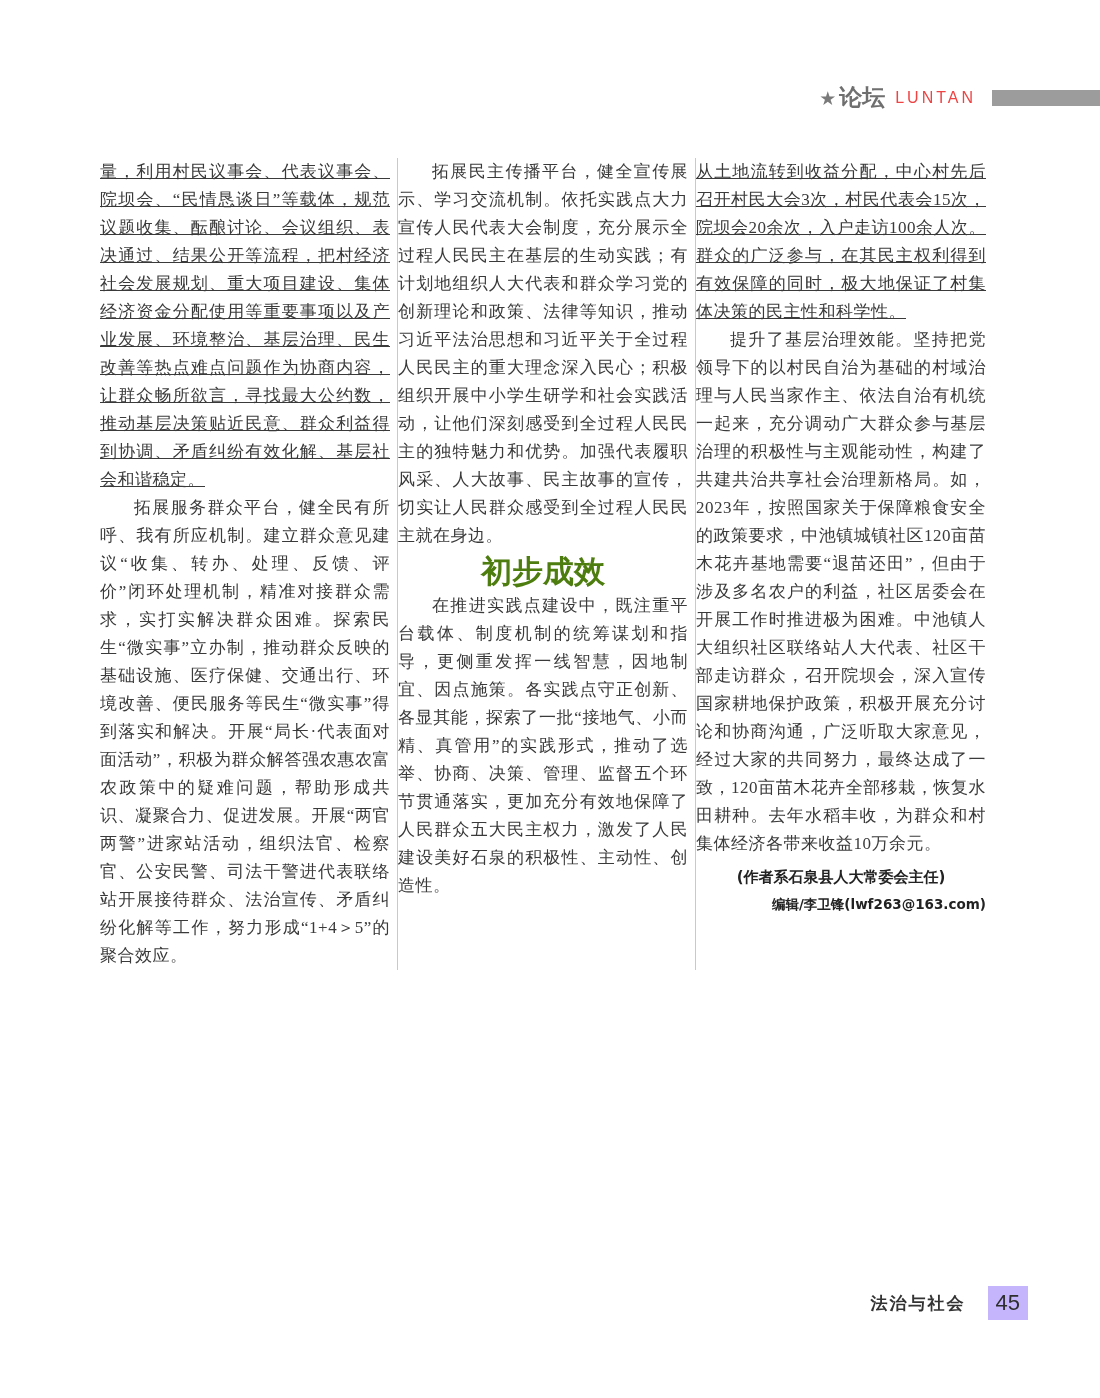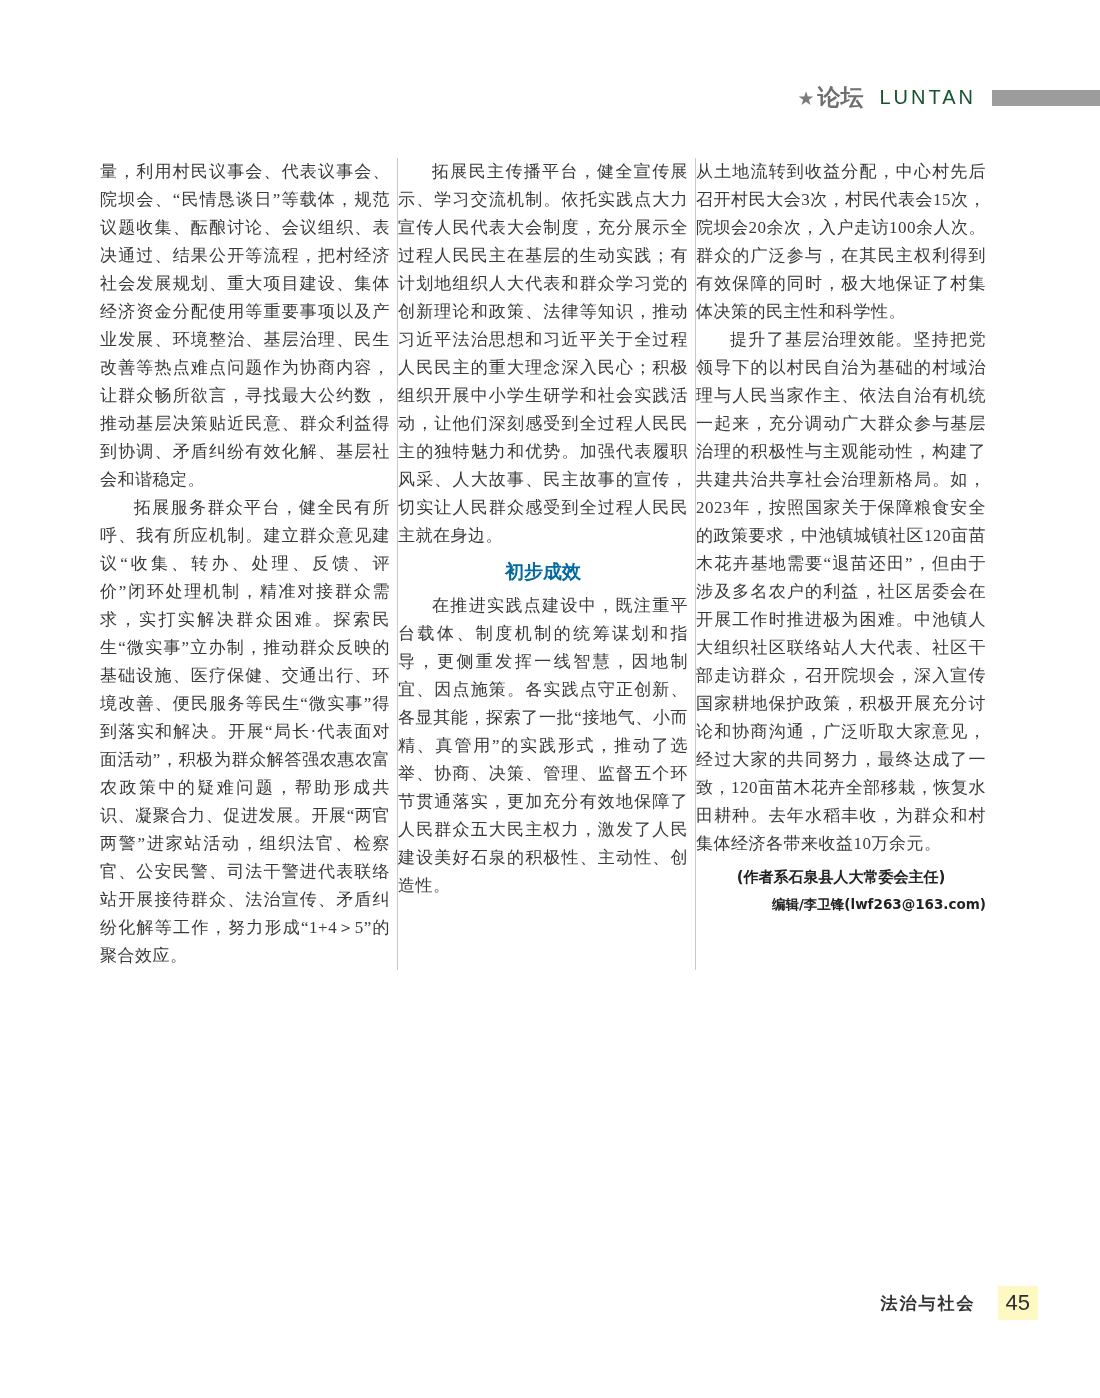--- a/index.html
+++ b/index.html
@@ -17,21 +17,21 @@
   }
   .hdr-star{
     color:#7a7a7a;font-size:19px;margin-right:3px;
     font-family:"DejaVu Sans",sans-serif;
   }
   .hdr-cn{
     color:#6f6f6f;font-weight:bold;font-size:23px;
     font-family:Liberation Mono, monospace;
   }
   .hdr-en{
-    color:#14532d;font-size:20px;letter-spacing:3px;margin-left:16px;
+    color:#ef4444;font-size:16px;letter-spacing:3px;margin-left:10px;
     font-family:"Liberation Sans",sans-serif;
   }
   .hdr-bar{
     width:108px;height:16px;background:#9c9c9c;margin-left:16px;
   }
   
   .columns{
     position:absolute;top:158px;left:100px;width:900px;
     display:flex;align-items:stretch;
   }
@@ -41,52 +41,52 @@
   }
   .col+.col{}
   .para{
     margin:0;
     font-size:17px;line-height:28px;
     color:#3a3a3a;
     text-align:justify;text-justify:inter-ideograph;
     text-indent:2em;
     letter-spacing:0.5px;
   }
-  .para.noindent{text-indent:0;}
+  .para.noindent{text-indent:0;text-decoration:underline;}
   .subhead{
     margin:8px 0 7px 0;
     text-align:center;
-    color:#0369a1;
-    font-size:19px;font-weight:bold;line-height:27px;
+    color:#4d7c0f;
+    font-size:31px;font-weight:bold;line-height:27px;
     font-family:"DejaVu Sans",sans-serif;
   }
   .author-line{
     margin:6px 0 0 0;
     font-size:15px;font-weight:bold;line-height:27px;
     color:#222222;text-align:center;
     font-family:"DejaVu Sans",sans-serif;
   }
   .editor-line{
     margin:0;
     font-size:13.5px;font-weight:bold;line-height:26px;
     color:#222222;text-align:right;
     font-family:"DejaVu Sans",sans-serif;
   }
   
   .page-footer{
-    position:absolute;top:1286px;right:62px;
+    position:absolute;top:1286px;right:72px;
     display:flex;align-items:center;
   }
   .journal-name{
     font-weight:bold;font-size:17px;color:#333333;letter-spacing:2px;
     font-family:"DejaVu Sans",sans-serif;
   }
   .page-number{
     margin-left:22px;
-    background:#fef9c3;color:#2e2e2e;
+    background:#c4b5fd;color:#2e2e2e;
     font-size:22px;line-height:26px;padding:4px 8px;
     font-family:"Liberation Sans",sans-serif;
   }
 </style>
 </head>
 <body>
 
 <div class="page">
 
   <header class="page-header">

